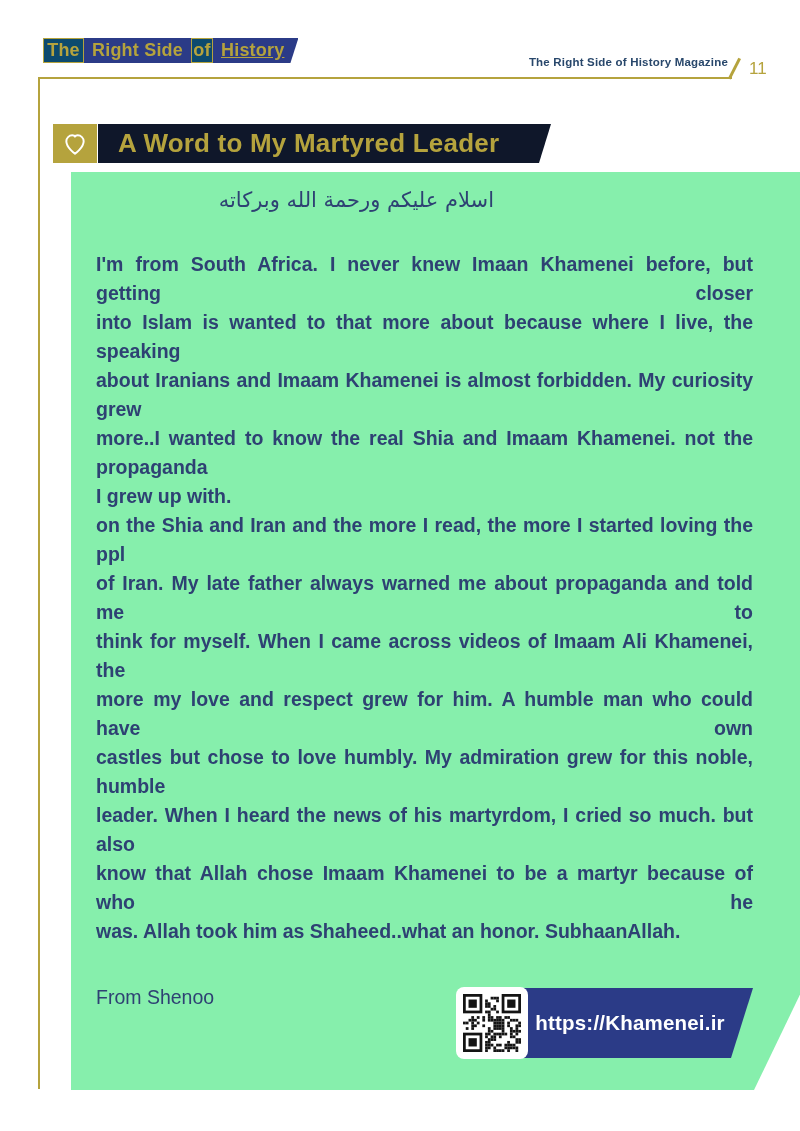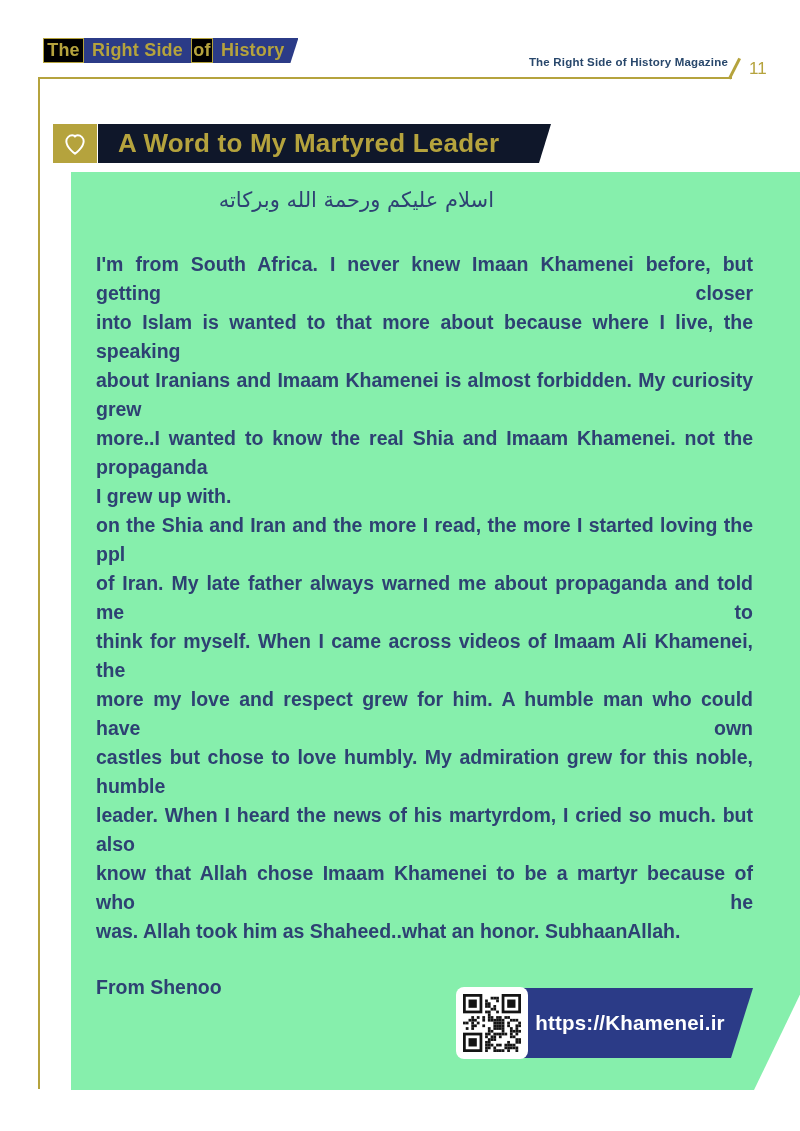--- a/index.html
+++ b/index.html
@@ -5,27 +5,27 @@
   * { margin:0; padding:0; box-sizing:border-box; }
   body { background:#fff; }
   .page {
     position:relative; width:800px; height:1131px; background:#ffffff;
     overflow:hidden; font-family:"Liberation Sans", sans-serif;
   }
   
   .logo { position:absolute; left:43px; top:38px; height:25px; display:flex;
           font-weight:bold; font-size:18px; letter-spacing:0.2px; }
   .logo .seg { display:flex; align-items:center; justify-content:center; }
-  .lg-white { background:#000000; border:1.5px solid #b5a33d; color:#b5a33d; }
+  .lg-white { background:#0c4a6e; border:1.5px solid #b5a33d; color:#b5a33d; }
   .lg-blue  { background:#2b3b87; color:#b5a33d; }
   .lg-the   { width:41px; }
   .lg-rs    { padding:4px 8px; }
   .lg-of    { width:22px; }
   .lg-hist  { padding:0 14px 0 8px;
-              clip-path:polygon(0 0, 100% 0, calc(100% - 8px) 100%, 0 100%); }
+              clip-path:polygon(0 0, 100% 0, calc(100% - 8px) 100%, 0 100%);text-decoration:underline; }
   
   .mag-title { position:absolute; top:56px; right:72px; font-size:11.5px;
                font-weight:bold; color:#28476b; letter-spacing:0.2px; }
   .slash { position:absolute; left:733px; top:57px; width:2.5px; height:23px;
            background:#b5a33d; transform:rotate(27deg); }
   .page-num { position:absolute; left:749px; top:59px; color:#b5a33d;
               font-size:17px; }
   
   .rule-top  { position:absolute; left:38px; top:77px; width:694px; height:1.5px; background:#b5a33d; }
   .rule-left { position:absolute; left:38px; top:77px; width:1.5px; height:1012px; background:#b5a33d; }
@@ -40,21 +40,21 @@
   .gold-box { position:absolute; left:71px; top:172px; width:737px; height:918px;
               background:#86efac;
               clip-path:polygon(0 0, 100% 0, 100% 806px, 683px 100%, 0 100%); }
   .arabic { position:absolute; left:23px; top:16px; width:400px;
             direction:rtl; text-align:right; font-family:"DejaVu Sans", sans-serif;
             font-size:21px; color:#2e4173; }
   .body-text { position:absolute; left:25px; top:78px; width:657px;
                font-size:19.5px; font-weight:bold; color:#2e4173; }
   .bline { line-height:29px; white-space:normal; }
   .just  { text-align:justify; text-align-last:justify; }
-  .signature { margin-top:27px; line-height:29px; font-weight:bold; }
+  .signature { margin-top:37px; line-height:29px; font-weight:normal; }
   
   .url-bar { position:absolute; left:450px; top:816px; width:232px; height:70px;
              background:#2b3b87; z-index:1; color:#fff; font-weight:bold;
              font-size:20.5px; line-height:70px; text-align:center;
              padding-right:14px; letter-spacing:0.2px;
              clip-path:polygon(0 0, 100% 0, calc(100% - 22px) 100%, 0 100%); }
   .qr-box { position:absolute; left:385px; top:815px; width:72px; height:72px;
             background:#fff; border-radius:8px; z-index:2;
             display:flex; align-items:center; justify-content:center; }
 </style>

